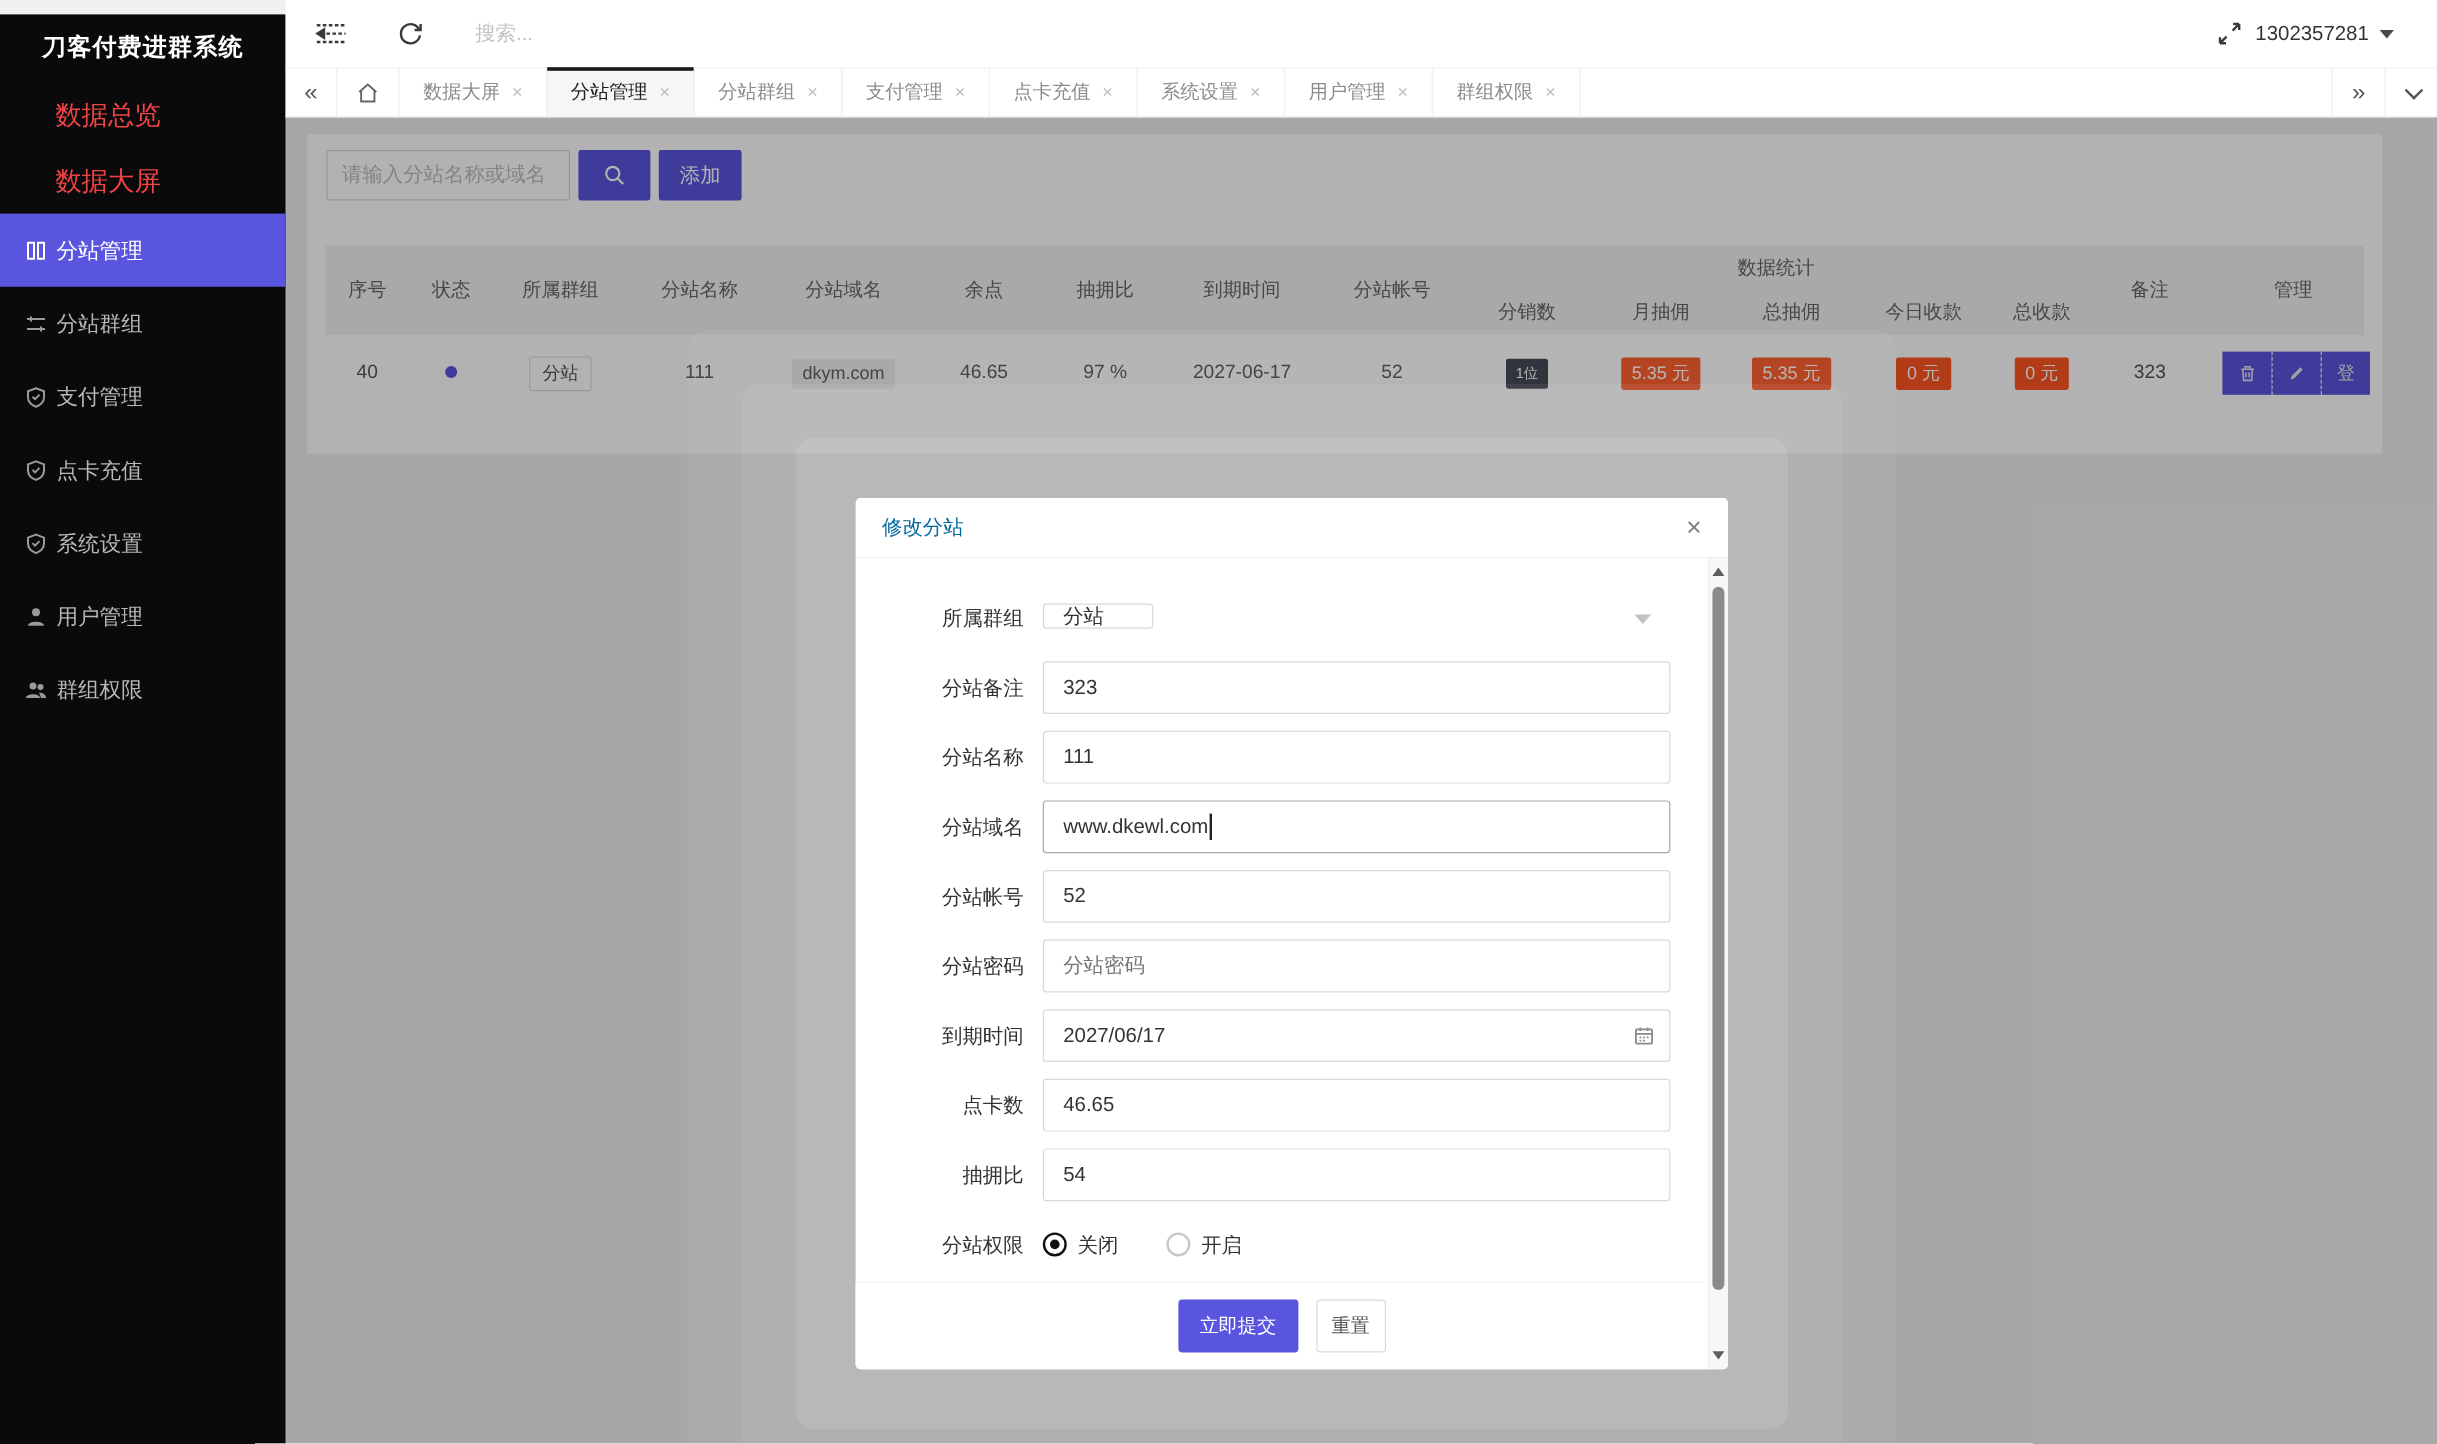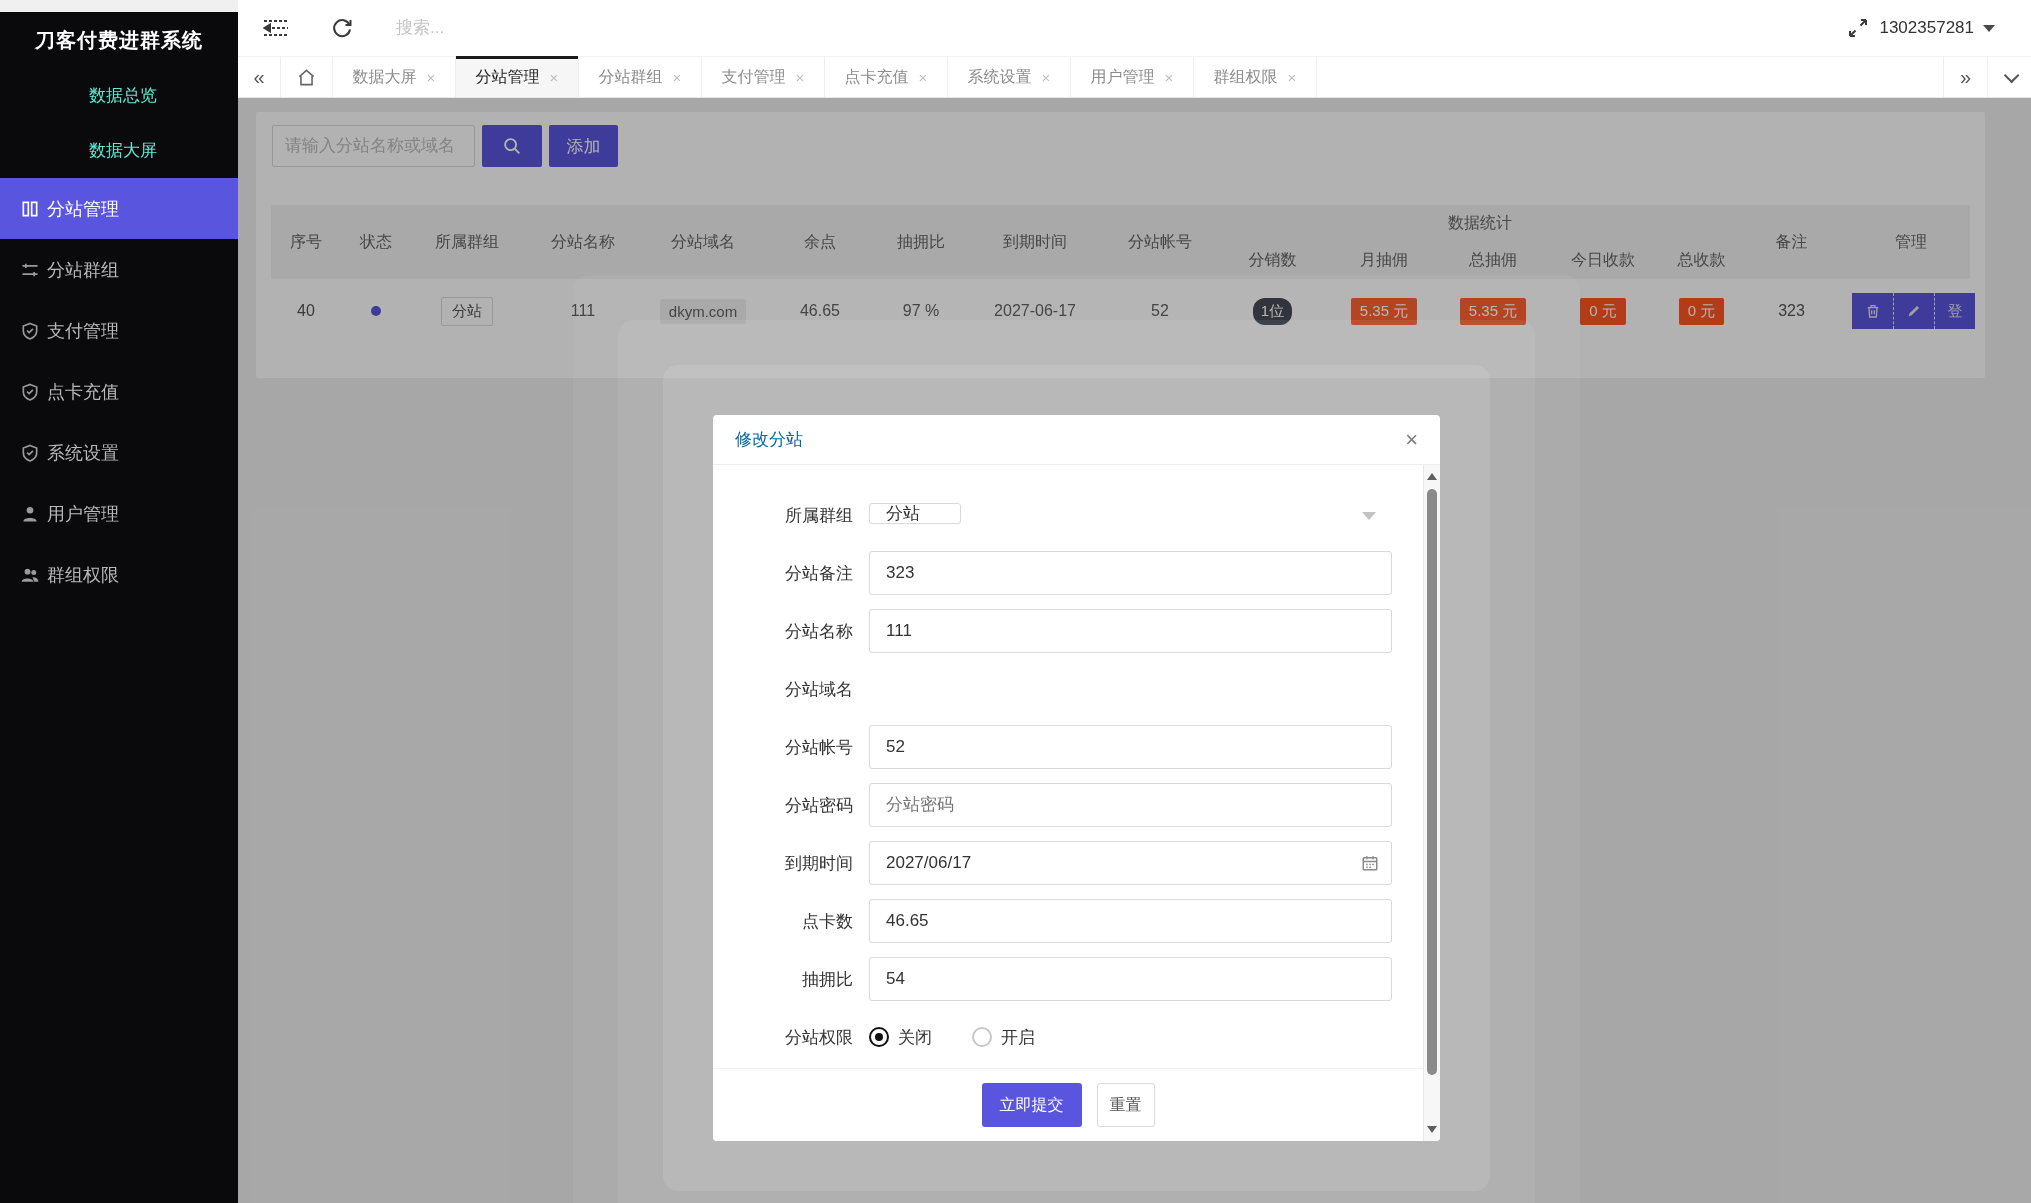--- a/index.html
+++ b/index.html
@@ -6,21 +6,21 @@
   html,body { width:2031px; height:1203px; font-family:"Liberation Sans", sans-serif; }
   #app { position:relative; width:2031px; height:1203px; background:#f0f0f0; overflow:hidden; }
 
   
   .sidebar { position:absolute; left:0; top:12px; width:238px; height:1203px; background:#0a0a0d; z-index:10; }
   .side-title { height:56px; line-height:56px; text-align:center; color:#ffffff; font-size:20px; font-weight:bold; letter-spacing:1px; }
   .menu-item { position:relative; height:61px; display:flex; align-items:center; color:#b8b8b8; font-size:18px; cursor:pointer; }
   .menu-item .mi-icon { position:absolute; left:20px; top:50%; transform:translateY(-50%); width:20px; height:20px; color:#9a9a9a; }
   .menu-item .mi-label { padding-left:47px; }
   .menu-item.home { height:60px; }
-  .menu-item.sub { height:55px; font-size:17px; color:#5eead4;margin-left:43px; }
+  .menu-item.sub { height:55px; font-size:22px; color:#ef4444; }
   .menu-item.sub .mi-label { padding-left:46px; }
   .menu-item.active { background:#5a55df; color:#ffffff; }
   .menu-item.active .mi-icon { color:#ffffff; }
   .caret-up { position:absolute; right:22px; top:50%; margin-top:-3px; width:0; height:0;
               border-left:7px solid transparent; border-right:7px solid transparent; border-bottom:8px solid #cfcfcf; }
 
   
   .topbar { position:absolute; left:238px; top:0; width:1793px; height:56px; background:#ffffff; z-index:10; }
   .tb-icon { position:absolute; top:50%; transform:translateY(-50%); color:#3a3a3a; cursor:pointer; }
   .tb-collapse { left:24px; width:28px; height:24px; }
@@ -63,21 +63,21 @@
   table.grid { position:absolute; left:15px; top:93px; width:1699px; border-collapse:collapse; table-layout:fixed; }
   table.grid th { background:#f2f2f2; color:#666; font-weight:normal; font-size:16px; text-align:center; }
   table.grid thead tr:first-child th { height:36px; }
   table.grid thead tr:last-child th { height:38px; }
   table.grid th[rowspan] { height:74px; }
   table.grid td { height:64px; text-align:center; font-size:16px; color:#555; }
   th.col-manage, td.col-manage { text-align:left; padding-left:14px; }
   .dot { display:inline-block; width:10px; height:10px; border-radius:50%; background:#5a55df; }
   .tag-plain { display:inline-block; border:1px solid #dcdcdc; border-radius:2px; padding:4px 10px; color:#555; font-size:15px; background:#fff; }
   .tag-code { display:inline-block; background:#ededed; border-radius:2px; padding:4px 9px; color:#555; font-size:15px; }
-  .badge-dark { display:inline-block; background:#393d49; border-radius:12px; padding:4px 8px; color:#fff; font-size:15px; }
+  .badge-dark { display:inline-block; background:#393d49; border-radius:2px; padding:4px 8px; color:#fff; font-size:12px; }
   .badge-red { display:inline-block; background:#ff5722; border-radius:2px; padding:4px 9px; color:#fff; font-size:15px; }
   .act-bar { display:inline-flex; }
   .act-btn { width:41px; height:36px; background:#5a55df; display:flex; align-items:center; justify-content:center;
              color:#e6e6e6; cursor:pointer; font-size:15px; }
   .act-btn + .act-btn { border-left:1px dashed rgba(255,255,255,0.85); }
 
   
   .shade { position:absolute; left:238px; top:98px; right:0; bottom:0; background:rgba(0,0,0,0.30); z-index:40; }
 
   
@@ -389,20 +389,24 @@
       <div class="frow">
         <span class="flabel">分站备注</span>
         <span class="fctrl"><input value="323" style=""></span>
       </div>
       <div class="frow">
         <span class="flabel">分站名称</span>
         <span class="fctrl"><input value="111" style=""></span>
       </div>
       <div class="frow">
         <span class="flabel">分站域名</span>
+        <span class="fctrl">
+          <input class="focused" value="www.dkewl.com" style="">
+          <span class="text-caret"></span>
+        </span>
       </div>
       <div class="frow">
         <span class="flabel">分站帐号</span>
         <span class="fctrl"><input value="52" style=""></span>
       </div>
       <div class="frow">
         <span class="flabel">分站密码</span>
         <span class="fctrl"><input placeholder="分站密码" style=""></span>
       </div>
       <div class="frow">

